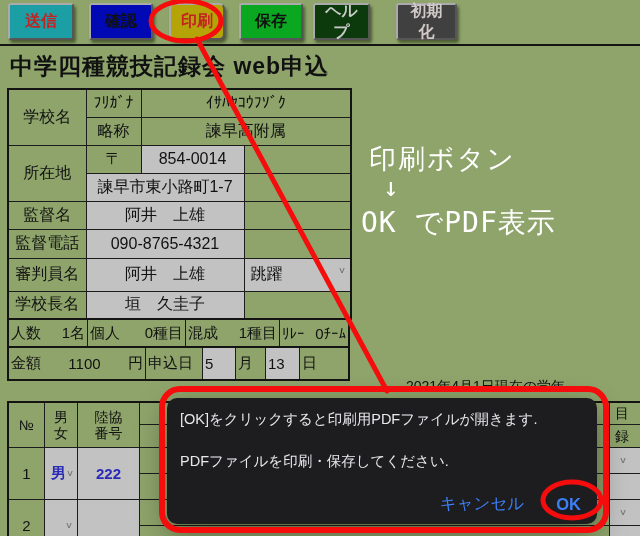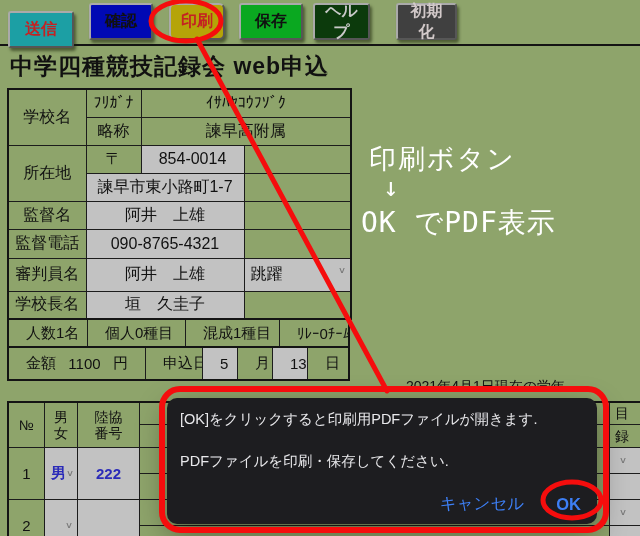--- a/index.html
+++ b/index.html
@@ -11,21 +11,21 @@
   }
   
   .toolbar{position:absolute;top:3px;left:8px;display:flex;align-items:flex-start;z-index:2;}
   .btn{
     height:37px;border:2px outset #aaa;border-radius:3px;
     font-size:16px;font-weight:600;text-align:center;
     box-shadow:2px 3px 3px rgba(25,35,10,.55);
     display:flex;align-items:center;justify-content:center;
     cursor:pointer;padding:0 8px;box-sizing:border-box;
   }
-  .btn-send{width:66px;background:#1C9FA4;color:#C42222;margin-top:8px;}
+  .btn-send{width:66px;background:#1C9FA4;color:#C42222;}
   .btn-confirm{width:64px;margin-left:15px;background:#0009B4;color:#101010;}
   .btn-print{width:56px;margin-left:16px;background:#B5A408;color:#C42222;border-radius:6px;}
   .btn-save{width:64px;margin-left:14px;background:#0AA820;color:#101010;}
   .btn-help{width:57px;margin-left:10px;background:#0C3A0C;color:#C9C9C9;}
   .btn-init{width:61px;margin-left:26px;background:#404040;color:#D2C9C9;}
   .top-separator{position:absolute;top:44px;left:0;width:640px;height:2px;background:#141414;}
   
   .page-title{position:absolute;top:51px;left:10px;font-size:23px;font-weight:bold;letter-spacing:1px;z-index:2;}
   
   .form-wrap{position:absolute;top:88px;left:7px;width:343px;z-index:2;}
@@ -38,21 +38,21 @@
   .cell-green{background:#8EA46B;}
   .cell-gray{background:#C2C2C2;}
   .lab{background:#8EA46B;}
   .sm{font-size:14px;}
   .dd{display:flex;align-items:flex-start;justify-content:space-between;padding:0 4px 0 6px;}
   .chev{color:#777;font-size:11px;transform:scaleY(.8);}
   .flexrow{display:flex;width:343px;box-sizing:border-box;border:2px solid #141414;border-top:0;}
   .flexrow .fcell{
     box-sizing:border-box;border-left:1.5px solid #1c1c1c;
     display:flex;align-items:center;justify-content:space-between;
-    font-size:15px;padding:0 17px;white-space:nowrap;overflow:hidden;
+    font-size:15px;padding:0 2px;white-space:nowrap;overflow:hidden;
   }
   .flexrow .fcell:first-child{border-left:0;}
   .fcenter{justify-content:flex-start;}
   
   .white-note{position:absolute;color:#fff;font-family:"DejaVu Sans Mono",monospace;z-index:4;white-space:nowrap;}
   .wn1{top:141px;left:369px;font-size:27px;letter-spacing:2px;}
   .wn2{top:172px;left:383px;font-size:26px;}
   .wn3{top:204px;left:361px;font-size:28px;letter-spacing:1px;}
   
   .partial-note{position:absolute;top:378px;left:406px;width:220px;height:11px;overflow:hidden;font-size:14px;z-index:3;}

